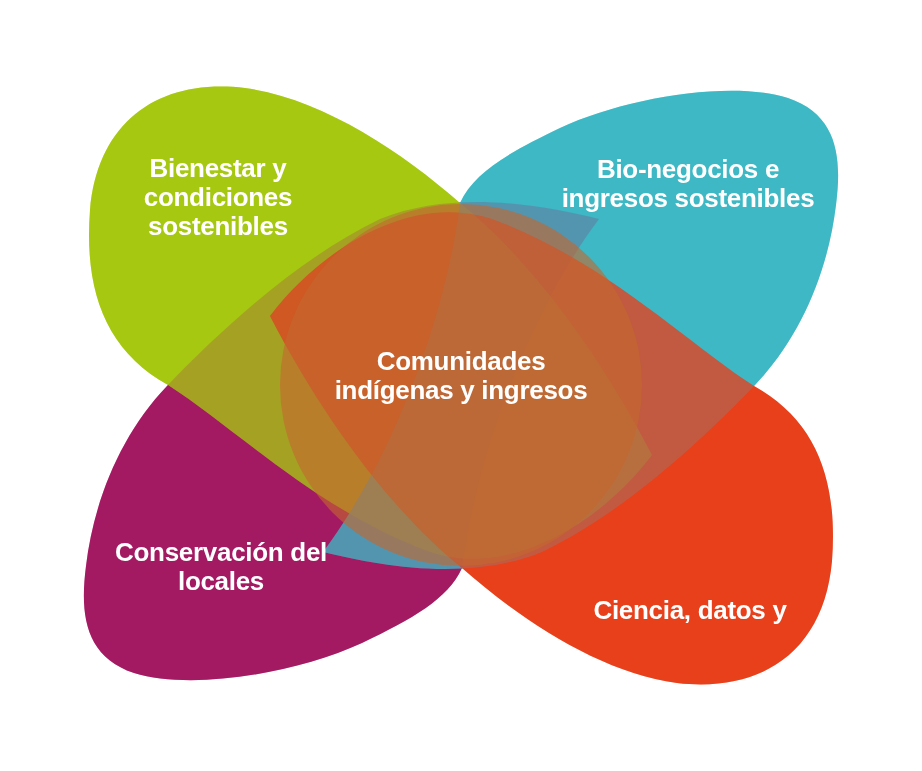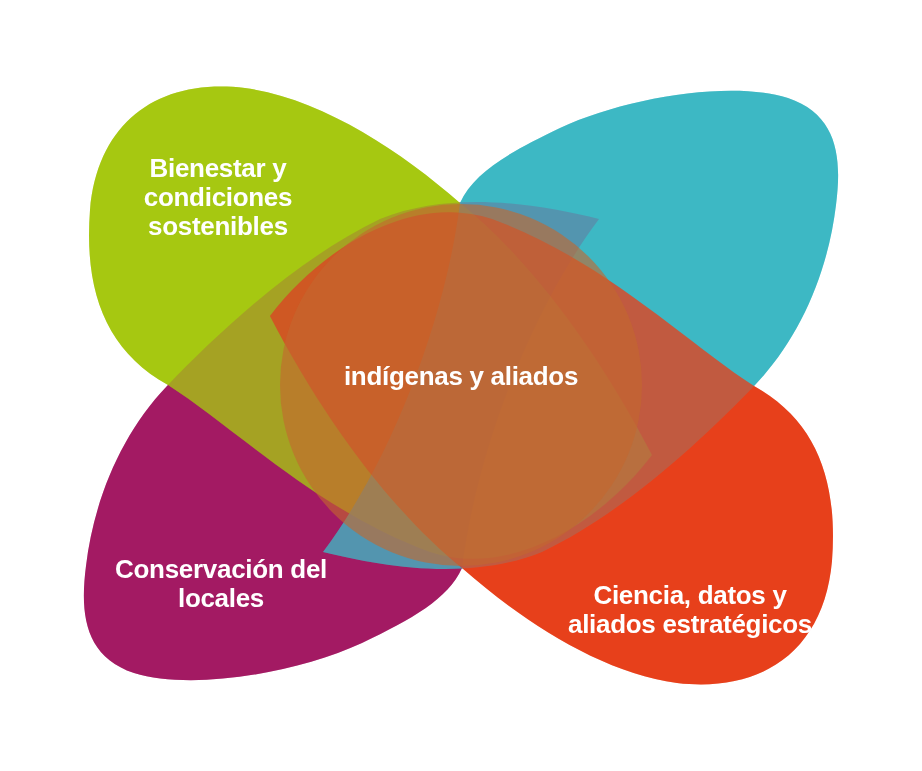--- a/index.html
+++ b/index.html
@@ -78,28 +78,32 @@
 
     <circle cx="461" cy="385" r="181" opacity="0.62" fill="#c4682e"></circle>
   </svg>
 
   <div class="label" style="left:218px; top:197px;">
     <span class="line">Bienestar y</span>
     <span class="line">condiciones</span>
     <span class="line">sostenibles</span>
   </div>
 
+  <div class="label" style="left:688px; top:184px;">
+    <span class="line">Bio-negocios e</span>
+    <span class="line">ingresos sostenibles</span>
+  </div>
 
   <div class="label" style="left:461px; top:376px;">
-    <span class="line">indígenas y aliados</span>
+    <span class="line">Comunidades</span>
+    <span class="line">indígenas y ingresos</span>
   </div>
 
-  <div class="label" style="left:221px; top:584px;">
+  <div class="label" style="left:221px; top:567px;">
     <span class="line">Conservación del</span>
     <span class="line">locales</span>
   </div>
 
   <div class="label" style="left:690px; top:610px;">
     <span class="line">Ciencia, datos y</span>
-    <span class="line">aliados estratégicos</span>
   </div>
 
 </div>
 
 </body></html>

